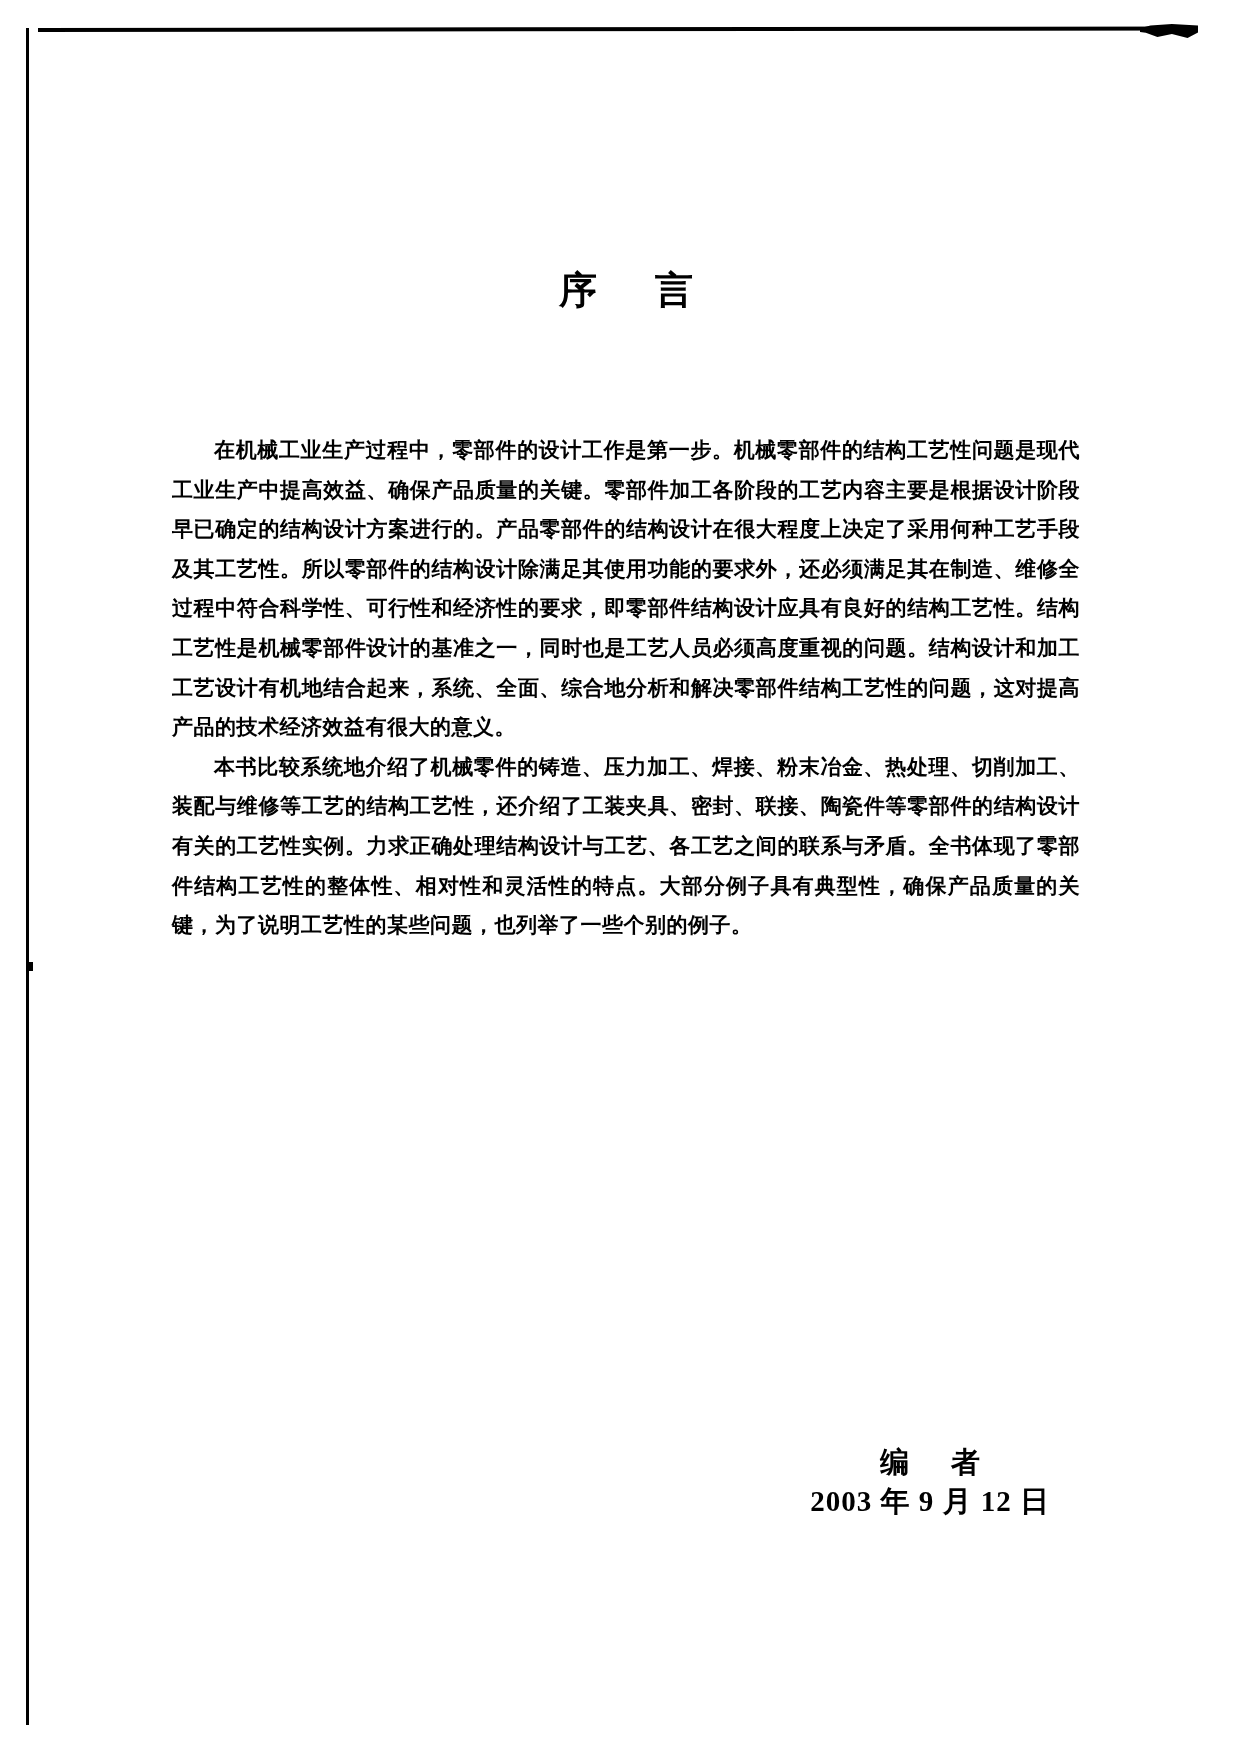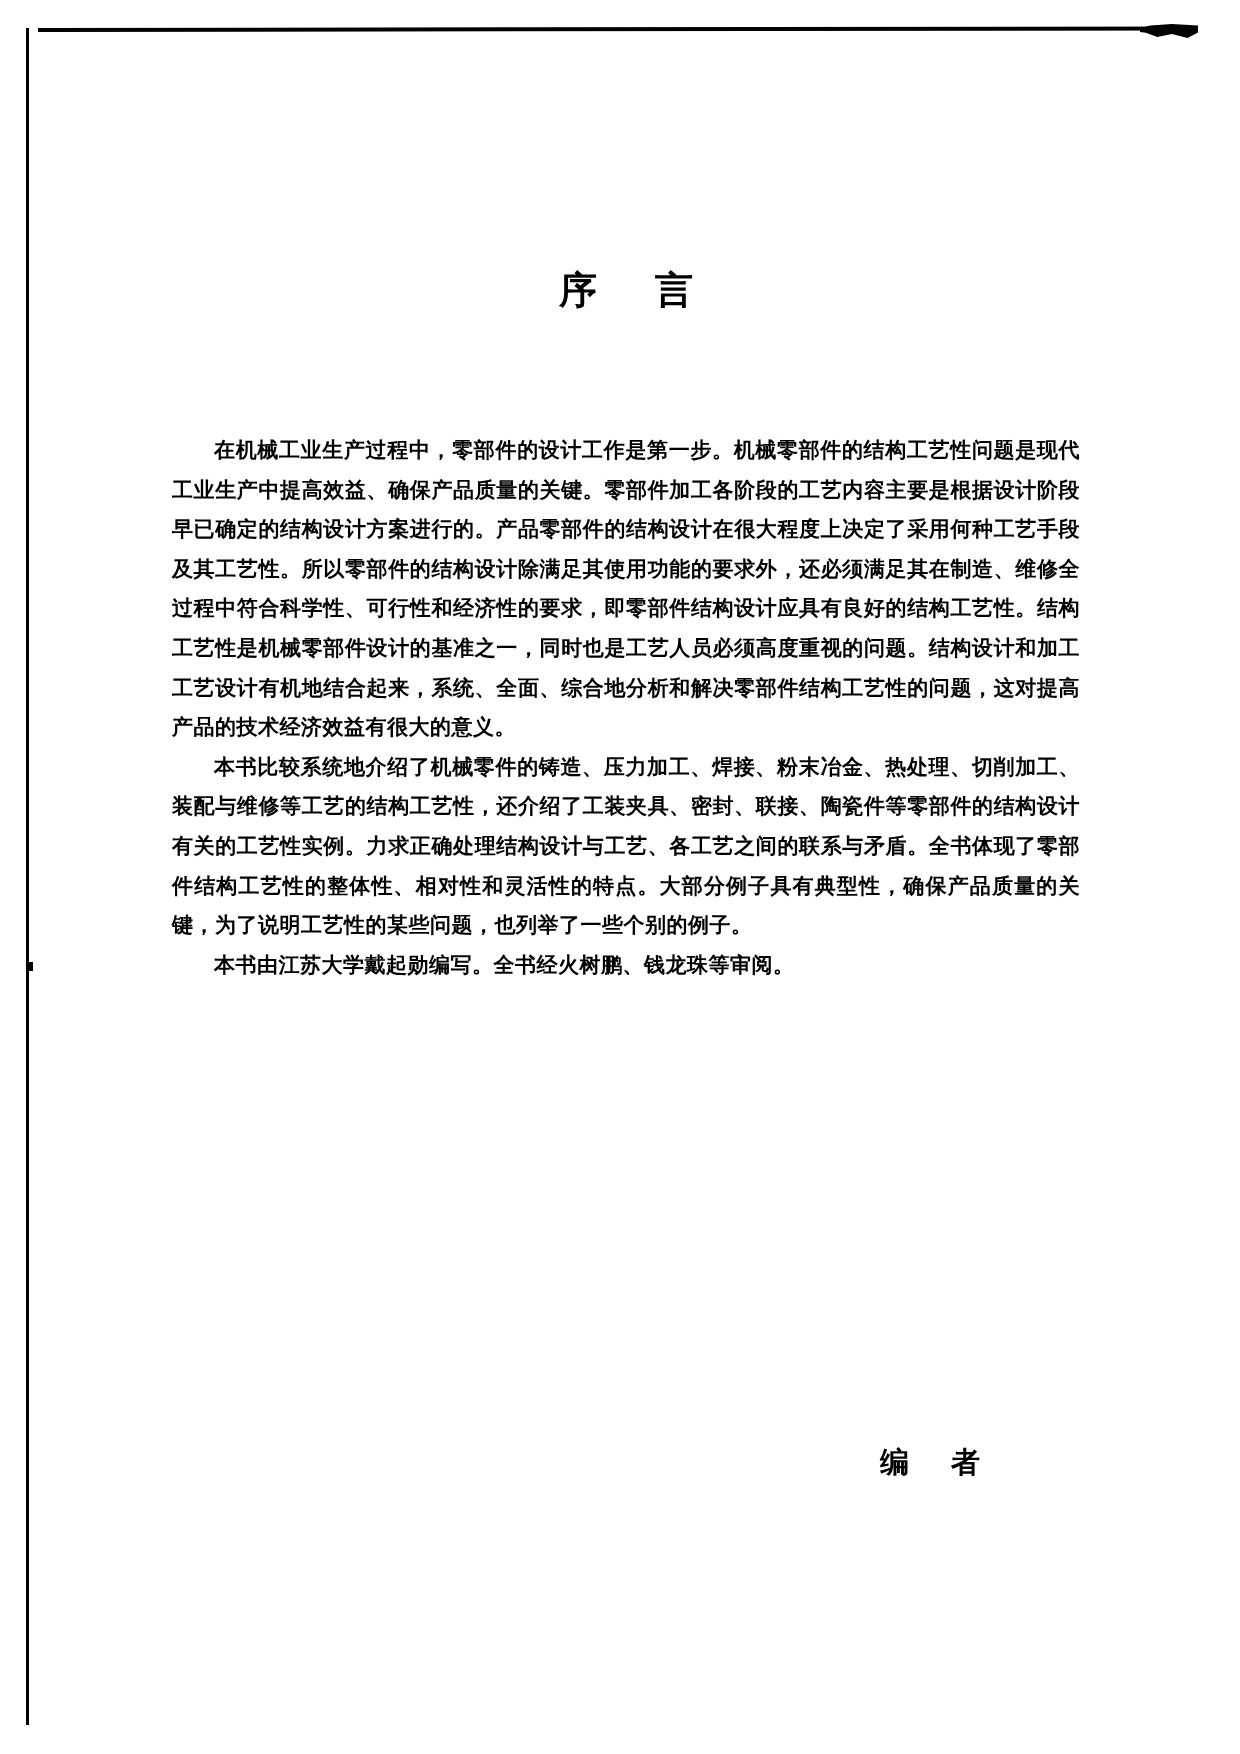--- a/index.html
+++ b/index.html
@@ -106,23 +106,23 @@
   <div class="speck"></div>
 
   <div class="title">
     <span>序</span>
     <span>言</span>
   </div>
 
   <div class="body-text">
     <p>在机械工业生产过程中，零部件的设计工作是第一步。机械零部件的结构工艺性问题是现代工业生产中提高效益、确保产品质量的关键。零部件加工各阶段的工艺内容主要是根据设计阶段早已确定的结构设计方案进行的。产品零部件的结构设计在很大程度上决定了采用何种工艺手段及其工艺性。所以零部件的结构设计除满足其使用功能的要求外，还必须满足其在制造、维修全过程中符合科学性、可行性和经济性的要求，即零部件结构设计应具有良好的结构工艺性。结构工艺性是机械零部件设计的基准之一，同时也是工艺人员必须高度重视的问题。结构设计和加工工艺设计有机地结合起来，系统、全面、综合地分析和解决零部件结构工艺性的问题，这对提高产品的技术经济效益有很大的意义。</p>
     <p>本书比较系统地介绍了机械零件的铸造、压力加工、焊接、粉末冶金、热处理、切削加工、装配与维修等工艺的结构工艺性，还介绍了工装夹具、密封、联接、陶瓷件等零部件的结构设计有关的工艺性实例。力求正确处理结构设计与工艺、各工艺之间的联系与矛盾。全书体现了零部件结构工艺性的整体性、相对性和灵活性的特点。大部分例子具有典型性，确保产品质量的关键，为了说明工艺性的某些问题，也列举了一些个别的例子。</p>
-    <p>本书由江苏大学戴起勋编写。全书经火树鹏、钱龙珠等审阅。</p>
   </div>
 
   <div class="signature-block">
     <div class="signature-name">
       <span>编</span>
       <span>者</span>
     </div>
+    <div class="signature-date">2003 年 9 月 12 日</div>
   </div>
 
 </div>
 
 </body></html>

